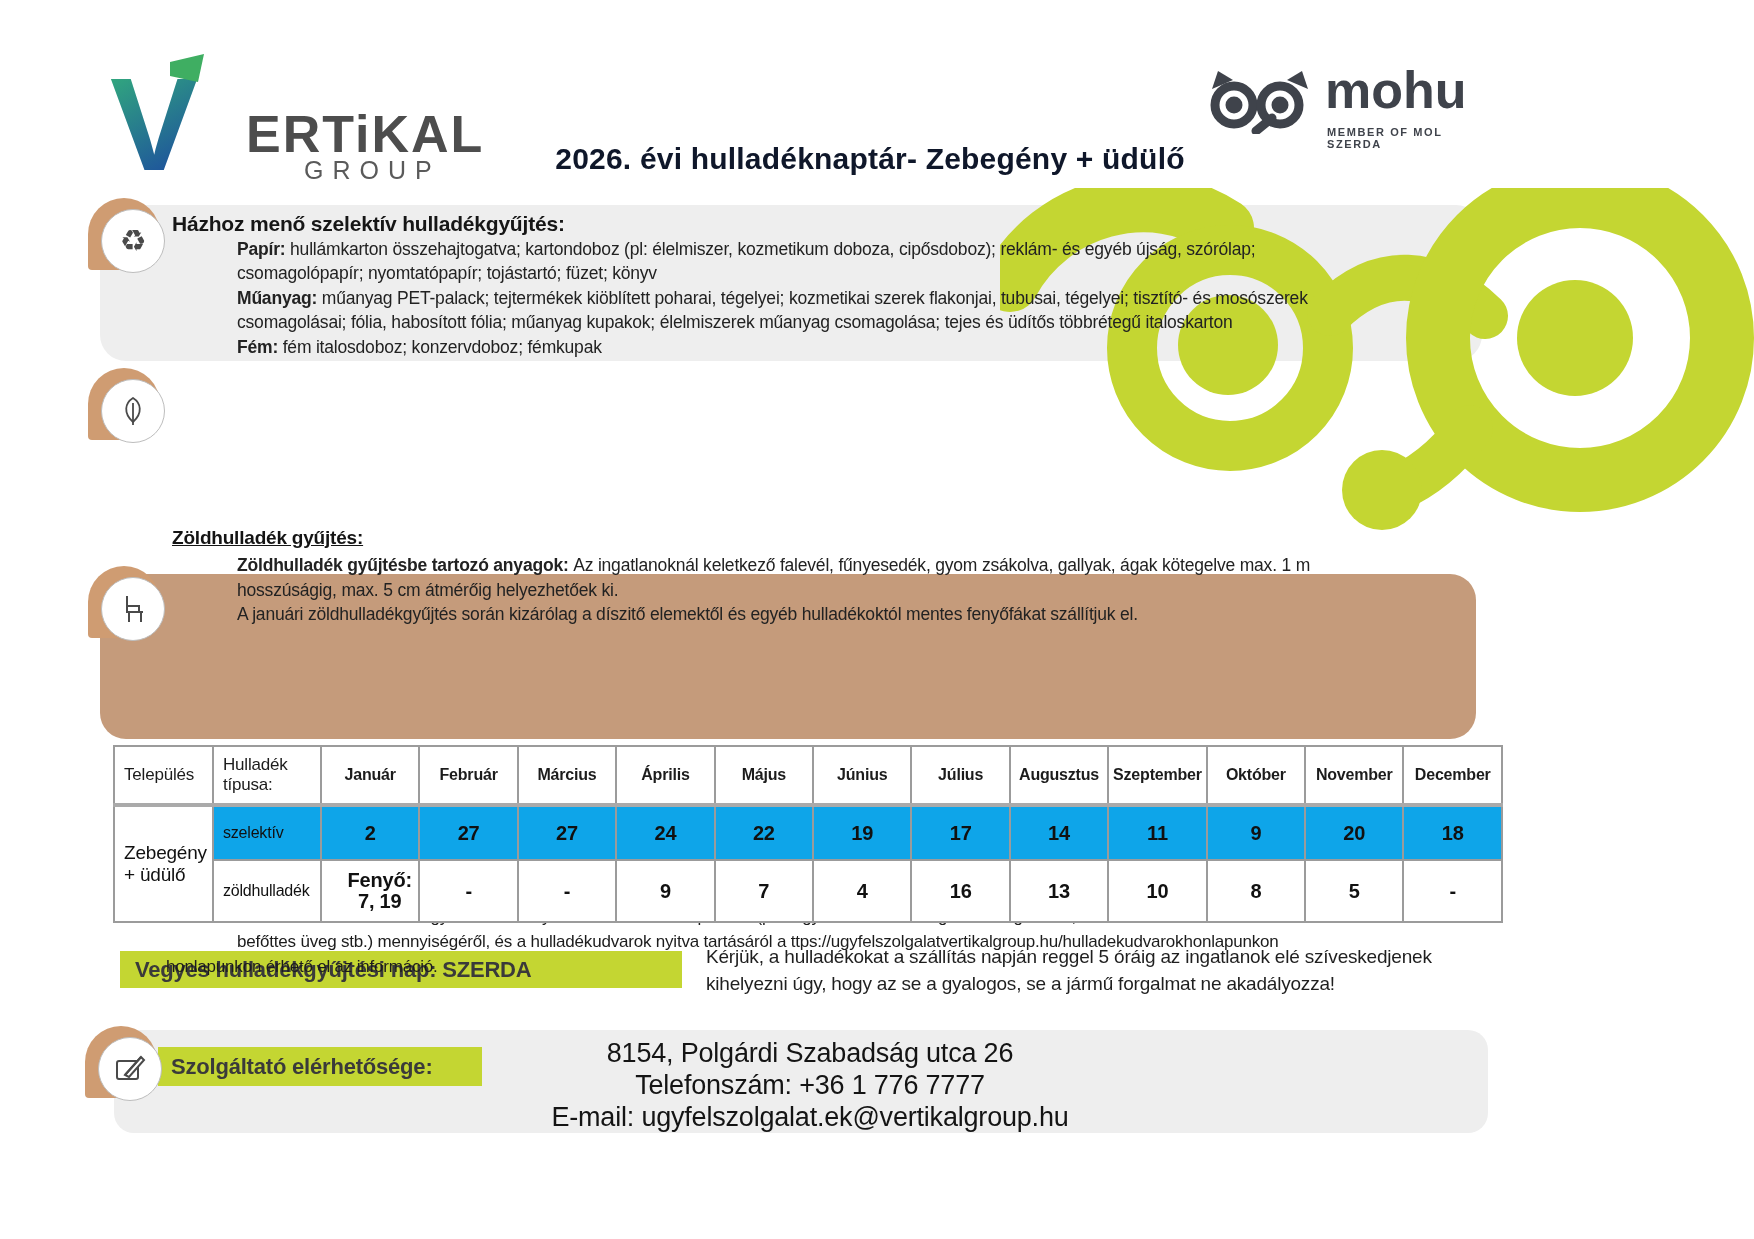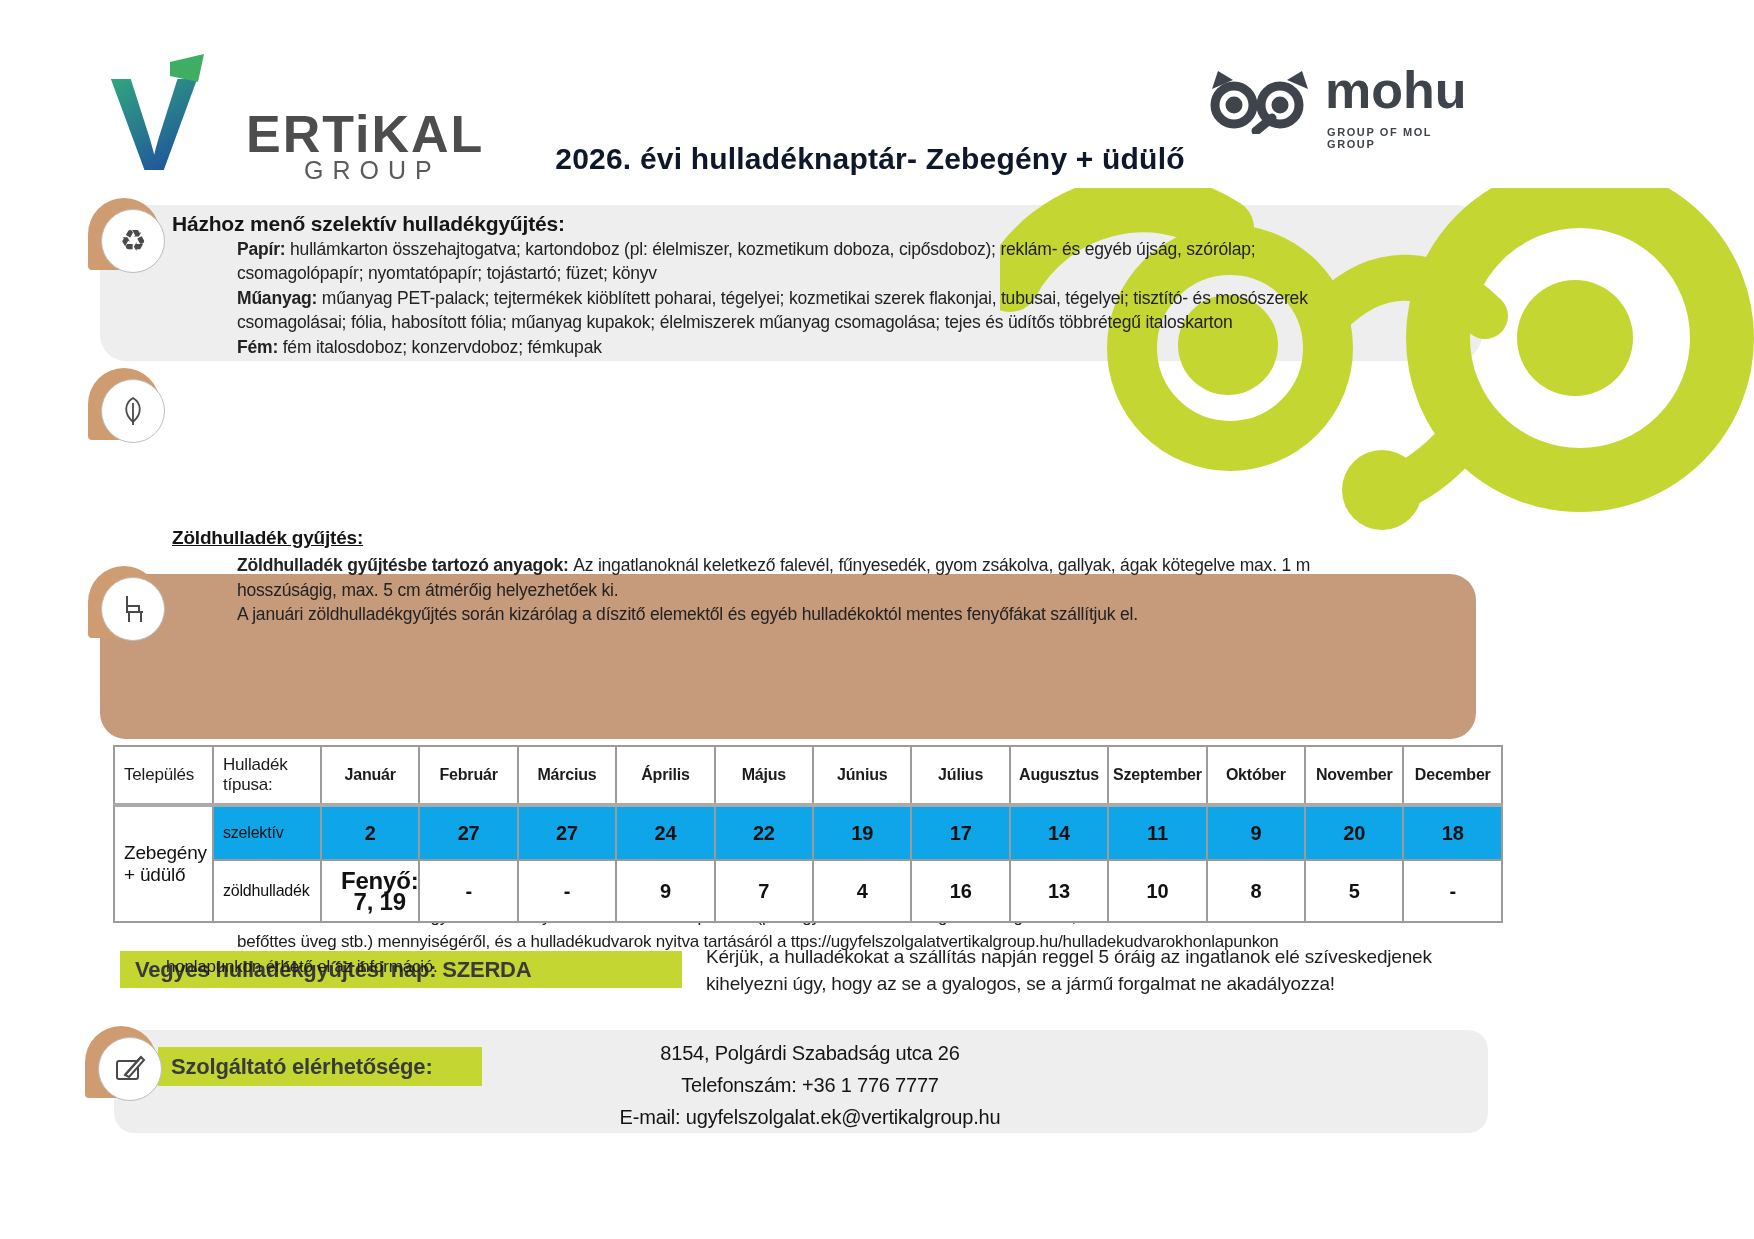--- a/index.html
+++ b/index.html
@@ -50,29 +50,29 @@
   
   .sched{left:113px;top:745px;width:1390px;z-index:2;}
   table{border-collapse:collapse;table-layout:fixed;width:1390px;background:#fff;}
   th,td{border:2px solid #9b9b9b;text-align:center;vertical-align:middle;padding:0;}
   thead th{height:56px;font-size:16px;font-weight:700;color:#1c1c1c;border-bottom:4px solid #aaaaaa;background:#fff;}
   th.lefthead{font-weight:400;text-align:left;padding-left:9px;font-size:17px;}
   td{font-size:20px;font-weight:700;height:52px;color:#111;}
   td.lime{background:#0ea5e9;}
   td.labelcell{font-size:16px;font-weight:400;text-align:left;padding-left:9px;}
   td.settle{font-size:19px;font-weight:400;text-align:left;padding-left:9px;background:#fff;}
-  td.pine{white-space:pre-line;font-size:24px;line-height:21px;height:60px;padding-left:19px;}
+  td.pine{white-space:pre-line;font-size:20px;line-height:21px;height:60px;padding-left:19px;}
   col.c1{width:99px;} col.c2{width:108px;}
 
   
   .limebar{background:#c4d632;color:#3a3a3a;font-weight:700;}
   .mixedbar{left:120px;top:951px;width:562px;height:37px;font-size:22px;line-height:37px;padding-left:15px;box-sizing:border-box;}
   .note{left:706px;top:943px;width:770px;font-size:19px;line-height:27px;color:#1f1f1f;}
   .providerbar{left:158px;top:1047px;width:324px;height:39px;font-size:22px;line-height:39px;padding-left:13px;box-sizing:border-box;z-index:2;}
-  .contact{left:370px;top:1037px;width:880px;text-align:center;font-size:20px;line-height:32px;color:#141414;z-index:2;}
+  .contact{left:370px;top:1037px;width:880px;text-align:center;font-size:27px;line-height:32px;color:#141414;z-index:2;}
 </style>
 </head>
 <body>
 
 <div class="page">
 
   <div class="abs vertikal">
     <svg class="v-mark" width="150" height="134" viewBox="0 0 150 134">
       <defs>
         <linearGradient id="vg1" x1="0" y1="0" x2="0.35" y2="1">
@@ -97,21 +97,21 @@
       </g>
       <g fill="#3f434b">
         <circle cx="31" cy="37" r="8.5"></circle>
         <circle cx="77" cy="37" r="8.5"></circle>
         <path d="M9 21 L15 3 L30 12 Z"></path>
         <path d="M105 21 L99 3 L84 12 Z"></path>
       </g>
       <path d="M69 50 L53 63" stroke="#3f434b" stroke-width="9" stroke-linecap="round" fill="none"></path>
     </svg>
     <div class="mohu-word">mohu</div>
-    <div class="mohu-member">GROUP OF MOL GROUP</div>
+    <div class="mohu-member">MEMBER OF MOL SZERDA</div>
   </div>
 
   <svg class="abs owl" width="760" height="345" viewBox="0 0 760 345">
     <g fill="none" stroke="#c4d632" stroke-linecap="round">
       <path d="M10,95 C50,20 150,-10 225,40" stroke-width="58"></path>
       <circle cx="230" cy="160" r="98" stroke-width="50"></circle>
       <path d="M330,125 C380,75 435,80 485,128" stroke-width="46"></path>
       <circle cx="580" cy="150" r="142" stroke-width="64"></circle>
       <path d="M470,240 C444,274 416,294 388,304" stroke-width="46"></path>
     </g>

